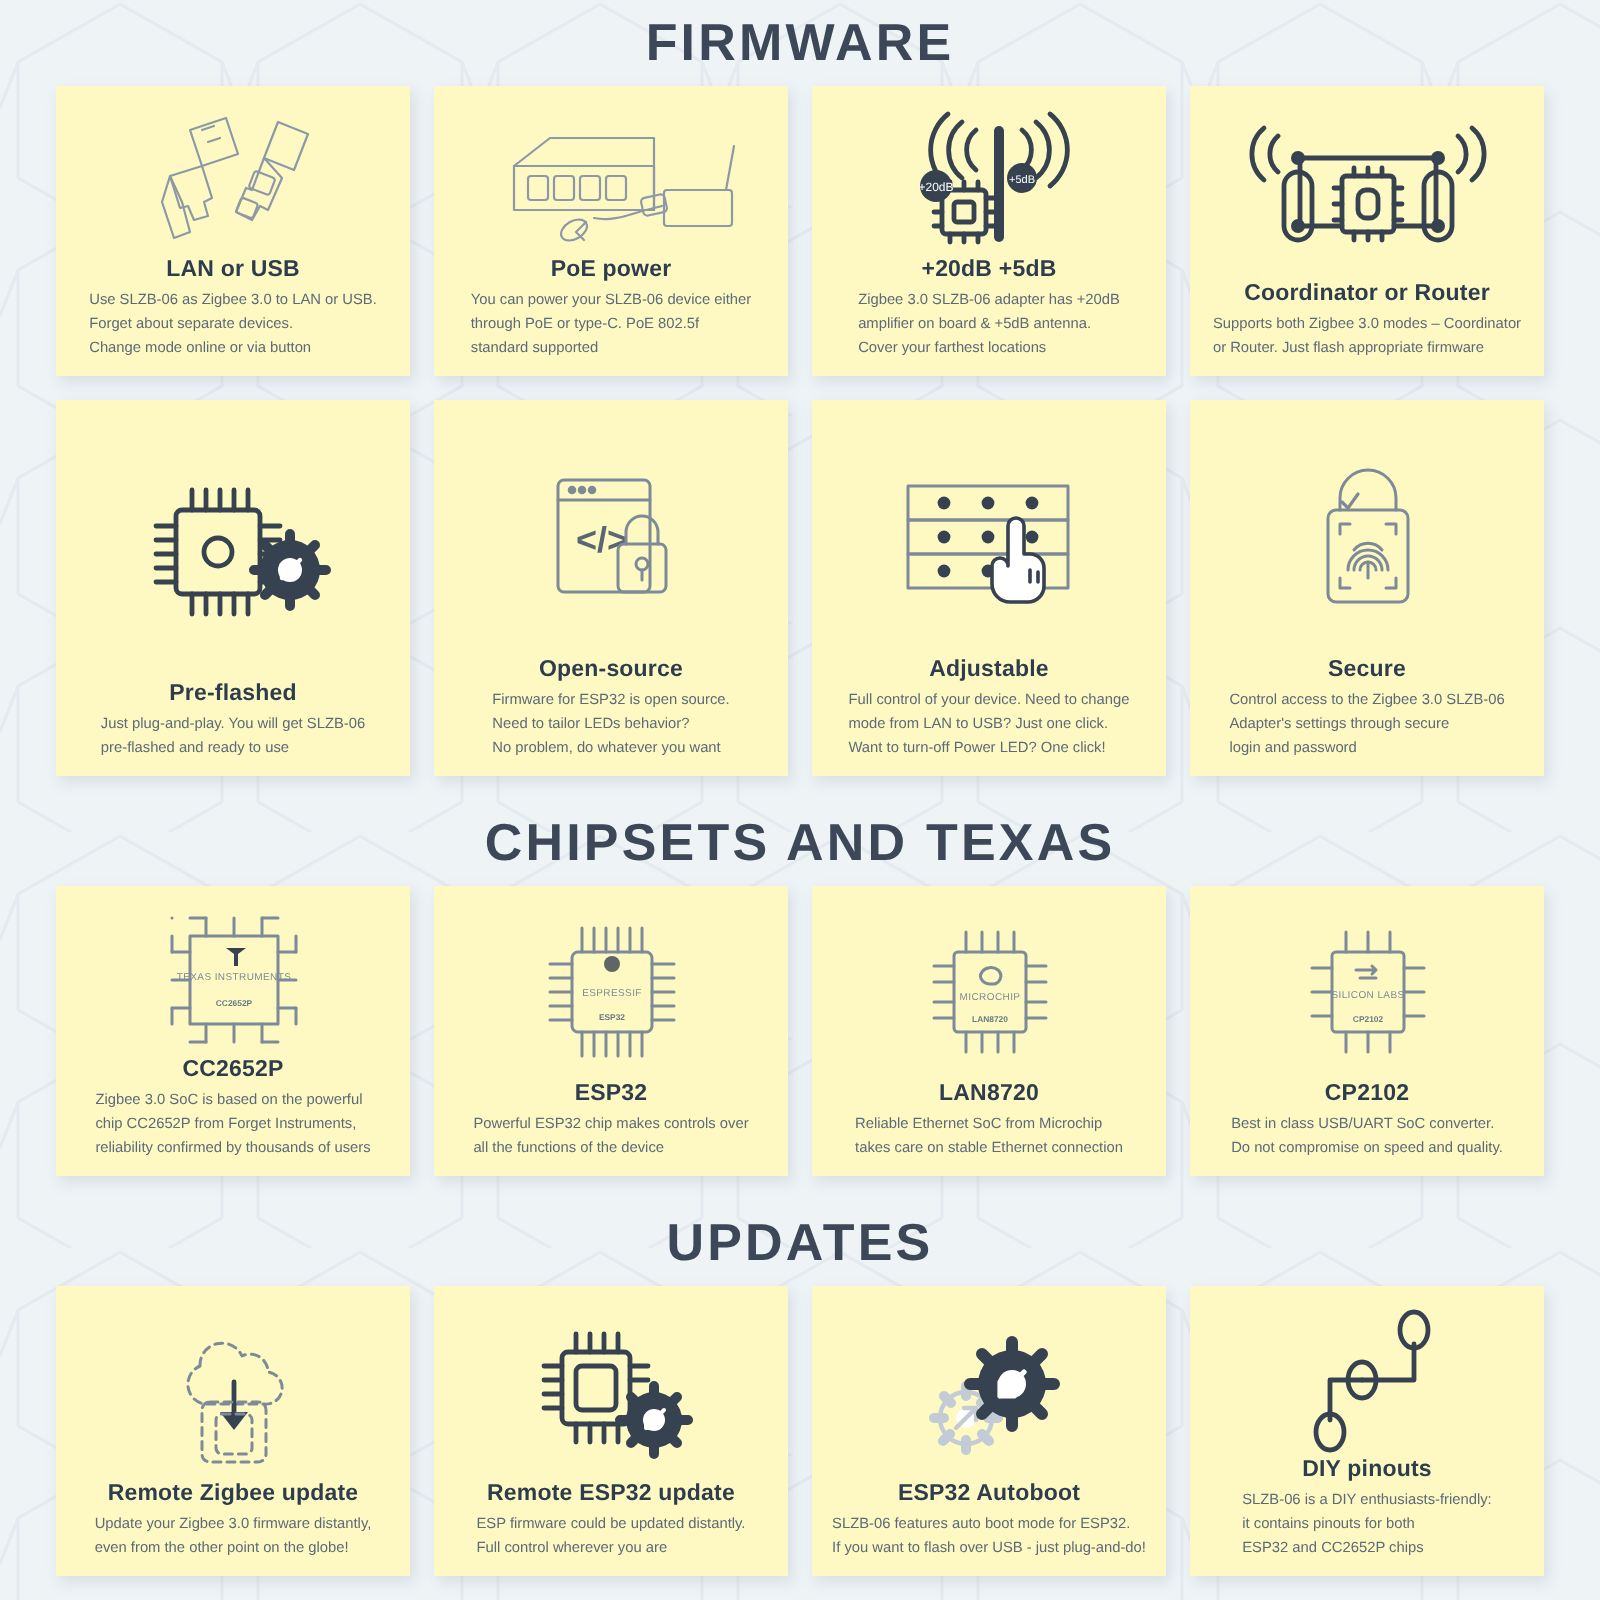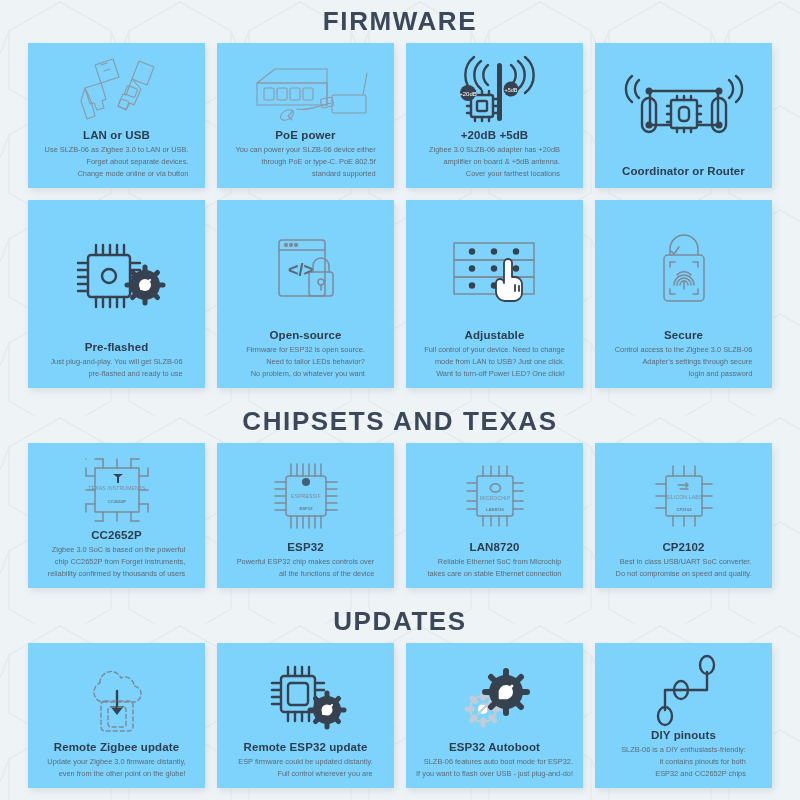--- a/index.html
+++ b/index.html
@@ -55,21 +55,21 @@
 
   .cards {
     flex: 1 1 auto;
     display: grid;
     grid-template-columns: repeat(4, 1fr);
     column-gap: 12px;
     padding: 0 28px 12px 28px;
   }
 
   .card {
-    background: #7dd3fc;
+    background: #fef9c3;
     box-shadow: 2px 3px 7px rgba(120,140,160,.20);
     display: flex;
     flex-direction: column;
     align-items: center;
     padding: 8px 6px 8px 6px;
     overflow: hidden;
   }
 
   .card-icon {
     flex: 1 1 auto;
@@ -88,21 +88,21 @@
     text-align: center;
     margin-bottom: 3px;
     letter-spacing: .1px;
     white-space: nowrap;
   }
 
   .card-desc {
     font-size: 7.4px;
     line-height: 1.62;
     color: #5d6a77;
-    text-align: right;
+    text-align: left;
     padding: 0 3px;
   }
   .card-desc div { white-space: nowrap; }
 
   
   .ln {
     fill: none;
     stroke: #7d8a97;
     stroke-width: 1.5;
     stroke-linecap: round;
@@ -280,20 +280,24 @@
 
             <g class="ln-dark" stroke-width="1.6">
               <rect x="62" y="30" width="26" height="28" rx="2"></rect>
               <rect x="70" y="37" width="10" height="14" rx="4"></rect>
               <path d="M68 30 v-4 M75 30 v-4 M82 30 v-4 M68 58 v4 M75 58 v4 M82 58 v4
                        M62 36 h-4 M62 44 h-4 M62 52 h-4 M88 36 h4 M88 44 h4 M88 52 h4"></path>
             </g>
           </svg>
         </div>
         <div class="card-title">Coordinator or Router</div>
+        <div class="card-desc">
+          <div>Supports both Zigbee 3.0 modes – Coordinator</div>
+          <div>or Router. Just flash appropriate firmware</div>
+        </div>
       </div>
 
     </div>
   </section>
 
   <section class="section">
     <div class="cards">
 
       <div class="card">
         <div class="card-icon">

